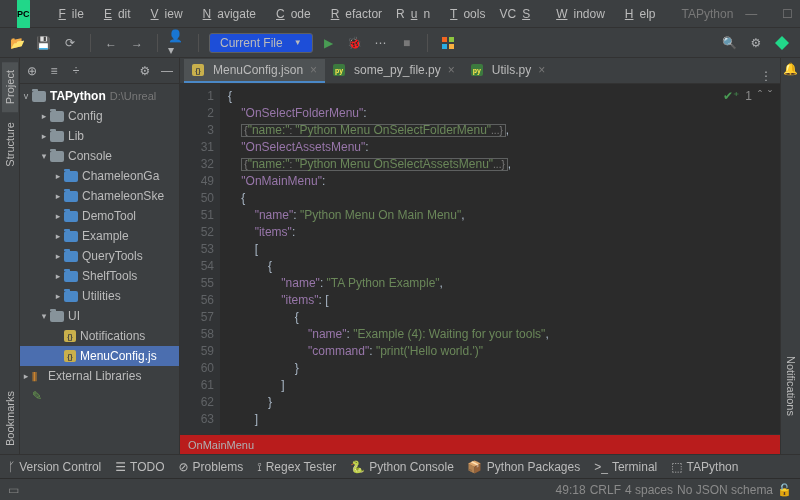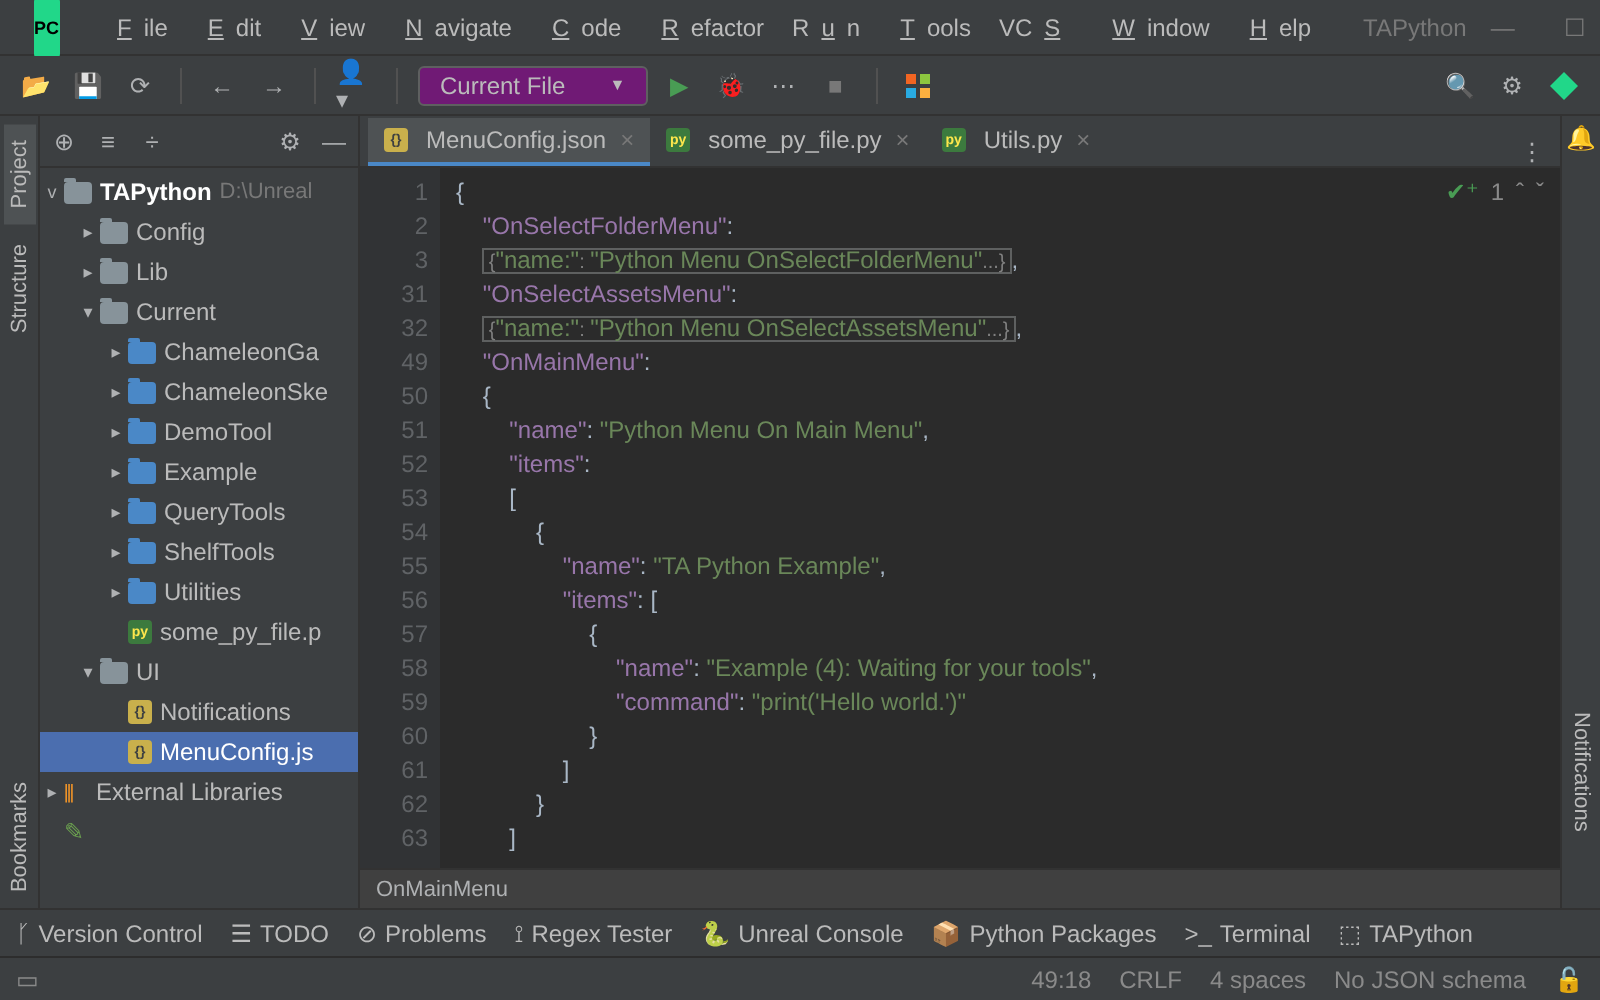--- a/index.html
+++ b/index.html
@@ -8,21 +8,21 @@
 .app-icon{width:20px;height:32px;margin:0 17px;background:#21d789;border-radius:3px;display:flex;align-items:center;justify-content:center;color:#000;font-size:9px;font-weight:bold}
 .menubar{display:flex;gap:2px}
 .menubar span{padding:2px 6px;color:#bbb;cursor:pointer}
 .underline{text-decoration:underline}
 .title-tail{margin-left:20px;color:#787878}
 .win-controls{margin-left:auto;display:flex}
 .win-controls span{width:36px;height:28px;display:flex;align-items:center;justify-content:center;color:#787878;cursor:pointer}
 .toolbar{height:30px;background:#3c3f41;display:flex;align-items:center;padding:0 8px;border-bottom:1px solid #323232;gap:6px}
 .toolbar .icon{width:20px;height:20px;display:flex;align-items:center;justify-content:center;color:#afb1b3;cursor:pointer}
 .toolbar .sep{width:1px;height:18px;background:#515151;margin:0 4px}
-.dropdown{background:#701a75;border:1px solid #5e6060;border-radius:3px;padding:2px 10px;color:#bbb;cursor:pointer;display:flex;align-items:center;gap:22px}
+.dropdown{background:#1d4ed8;border:1px solid #5e6060;border-radius:3px;padding:2px 10px;color:#bbb;cursor:pointer;display:flex;align-items:center;gap:11px}
 .main{flex:1;display:flex;overflow:hidden}
 .sidetab{width:20px;background:#3c3f41;border-right:1px solid #323232;display:flex;flex-direction:column;align-items:center;padding-top:4px;gap:2px}
 .sidetab .tab{writing-mode:vertical-lr;transform:rotate(180deg);padding:8px 2px;color:#bbb;font-size:11px;cursor:pointer}
 .sidetab .tab.active{background:#4e5254}
 .tree{width:160px;background:#3c3f41;border-right:1px solid #323232;display:flex;flex-direction:column;overflow:hidden}
 .tree-head{height:26px;display:flex;align-items:center;padding:0 4px;border-bottom:1px solid #323232;gap:6px}
 .tree-head .tico{width:16px;height:16px;display:flex;align-items:center;justify-content:center;color:#afb1b3;cursor:pointer}
 .tree-body{flex:1;overflow:hidden;padding:2px 0}
 .tree-row{display:flex;align-items:center;height:20px;color:#bbb;cursor:pointer;white-space:nowrap;overflow:hidden}
 .tree-row.sel{background:#4b6eaf;color:#fff}
@@ -47,28 +47,28 @@
 .gutter{width:40px;background:#313335;color:#606366;text-align:right;padding:4px 6px 0 0;font-family:Consolas,monospace;font-size:12px;line-height:17px}
 .code{flex:1;padding:4px 0 0 8px;font-family:Consolas,monospace;font-size:12px;line-height:17px;color:#a9b7c6;overflow:hidden;position:relative}
 .code-line{white-space:pre}
 .k{color:#6a8759}
 .s{color:#6a8759}
 .c{color:#9876aa}
 .fold{display:inline-block;border:1px solid #5e6060;color:#808080;padding:0 2px;font-size:10px;height:13px;line-height:11px;vertical-align:middle}
 .bulb{position:absolute;left:-16px;top:69px;color:#f2c55c;font-size:13px}
 .topright{position:absolute;top:4px;right:8px;display:flex;gap:6px;align-items:center;color:#8a8a8a;font-size:11px}
 .green-check{color:#499c54}
-.breadcrumb{height:20px;background:#404040;border-top:1px solid #323232;display:flex;align-items:center;padding:0 8px;color:#afb1b3;font-size:11px}
+.breadcrumb{height:20px;background:#b91c1c;border-top:1px solid #323232;display:flex;align-items:center;padding:0 8px;color:#afb1b3;font-size:11px}
 .right-side{width:20px;background:#3c3f41;border-left:1px solid #323232;display:flex;flex-direction:column;align-items:center}
 .right-side .rtab{writing-mode:vertical-lr;padding:8px 2px;color:#bbb;font-size:11px;cursor:pointer;margin-top:auto;margin-bottom:30px}
 .bell{margin-bottom:0;padding:4px;color:#787878}
 .bottombar{height:24px;background:#3c3f41;border-top:1px solid #323232;display:flex;align-items:center;padding:0 8px;gap:14px}
 .bottombar .bitem{display:flex;align-items:center;gap:4px;color:#bbb;cursor:pointer;font-size:11px}
 .status{height:22px;background:#3c3f41;border-top:1px solid #2d2d2d;display:flex;align-items:center;padding:0 8px;gap:16px;color:#8a8a8a;font-size:11px}
-.status .right{margin-left:auto;display:flex;gap:14px}
+.status .right{margin-left:auto;display:flex;gap:4px}
 svg{display:block}
 </style>
 </head>
 <body>
 
 <div class="titlebar">
   <div class="app-icon">PC</div>
   <div class="menubar">
     <span><span class="underline">F</span>ile</span>
     <span><span class="underline">E</span>dit</span>
@@ -160,21 +160,21 @@
         <div class="tree-row">
           <span class="indent" style="width:18px"></span>
           <span class="chev">▸</span>
           <span class="folder-icon"></span>
           <span>Lib</span>
         </div>
         <div class="tree-row">
           <span class="indent" style="width:18px"></span>
           <span class="chev">▾</span>
           <span class="folder-icon"></span>
-          <span>Current</span>
+          <span>Console</span>
         </div>
         <div class="tree-row">
           <span class="indent" style="width:32px"></span>
           <span class="chev">▸</span>
           <span class="folder-icon blue"></span>
           <span>ChameleonGa</span>
         </div>
         <div class="tree-row">
           <span class="indent" style="width:32px"></span>
           <span class="chev">▸</span>
@@ -203,26 +203,20 @@
           <span class="indent" style="width:32px"></span>
           <span class="chev">▸</span>
           <span class="folder-icon blue"></span>
           <span>ShelfTools</span>
         </div>
         <div class="tree-row">
           <span class="indent" style="width:32px"></span>
           <span class="chev">▸</span>
           <span class="folder-icon blue"></span>
           <span>Utilities</span>
-        </div>
-        <div class="tree-row">
-          <span class="indent" style="width:32px"></span>
-          <span class="chev"></span>
-          <span class="file-icon py">py</span>
-          <span>some_py_file.p</span>
         </div>
         <div class="tree-row">
           <span class="indent" style="width:18px"></span>
           <span class="chev">▾</span>
           <span class="folder-icon"></span>
           <span>UI</span>
         </div>
         <div class="tree-row">
           <span class="indent" style="width:32px"></span>
           <span class="chev"></span>
@@ -340,21 +334,21 @@
     <div class="bitem">
       <span>⊘</span>
       <span>Problems</span>
     </div>
     <div class="bitem">
       <span>⟟</span>
       <span>Regex Tester</span>
     </div>
     <div class="bitem">
       <span>🐍</span>
-      <span>Unreal Console</span>
+      <span>Python Console</span>
     </div>
     <div class="bitem">
       <span>📦</span>
       <span>Python Packages</span>
     </div>
     <div class="bitem">
       <span>&gt;_</span>
       <span>Terminal</span>
     </div>
     <div class="bitem">

